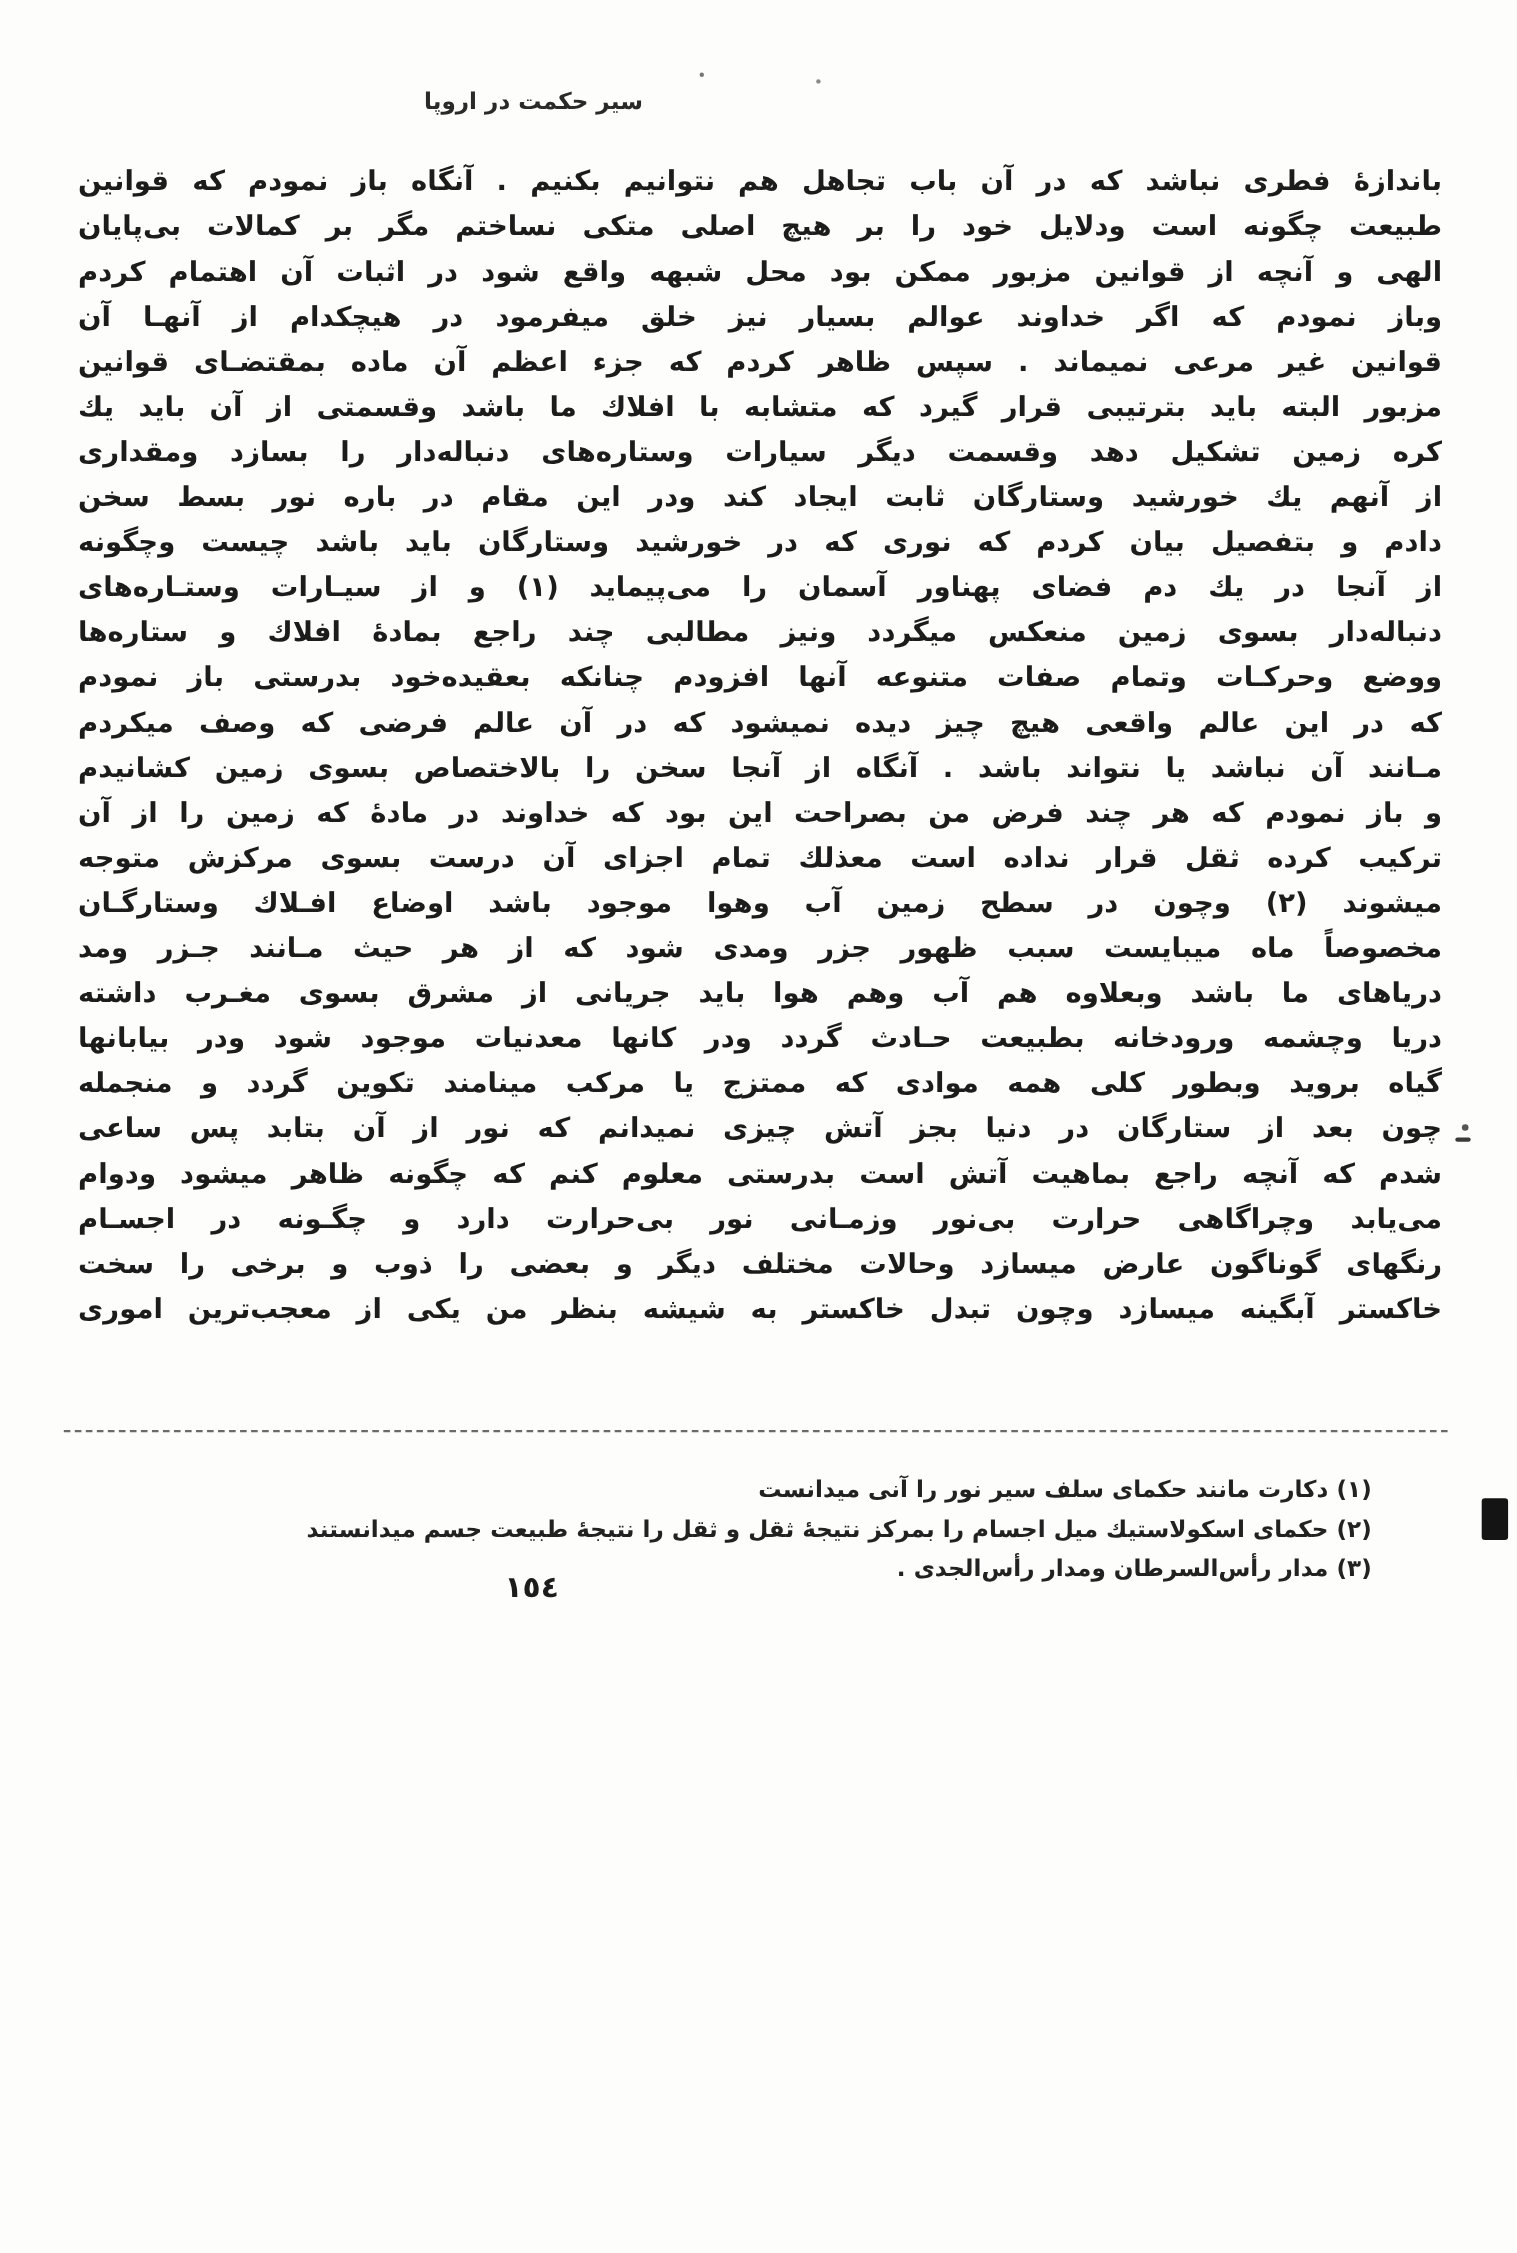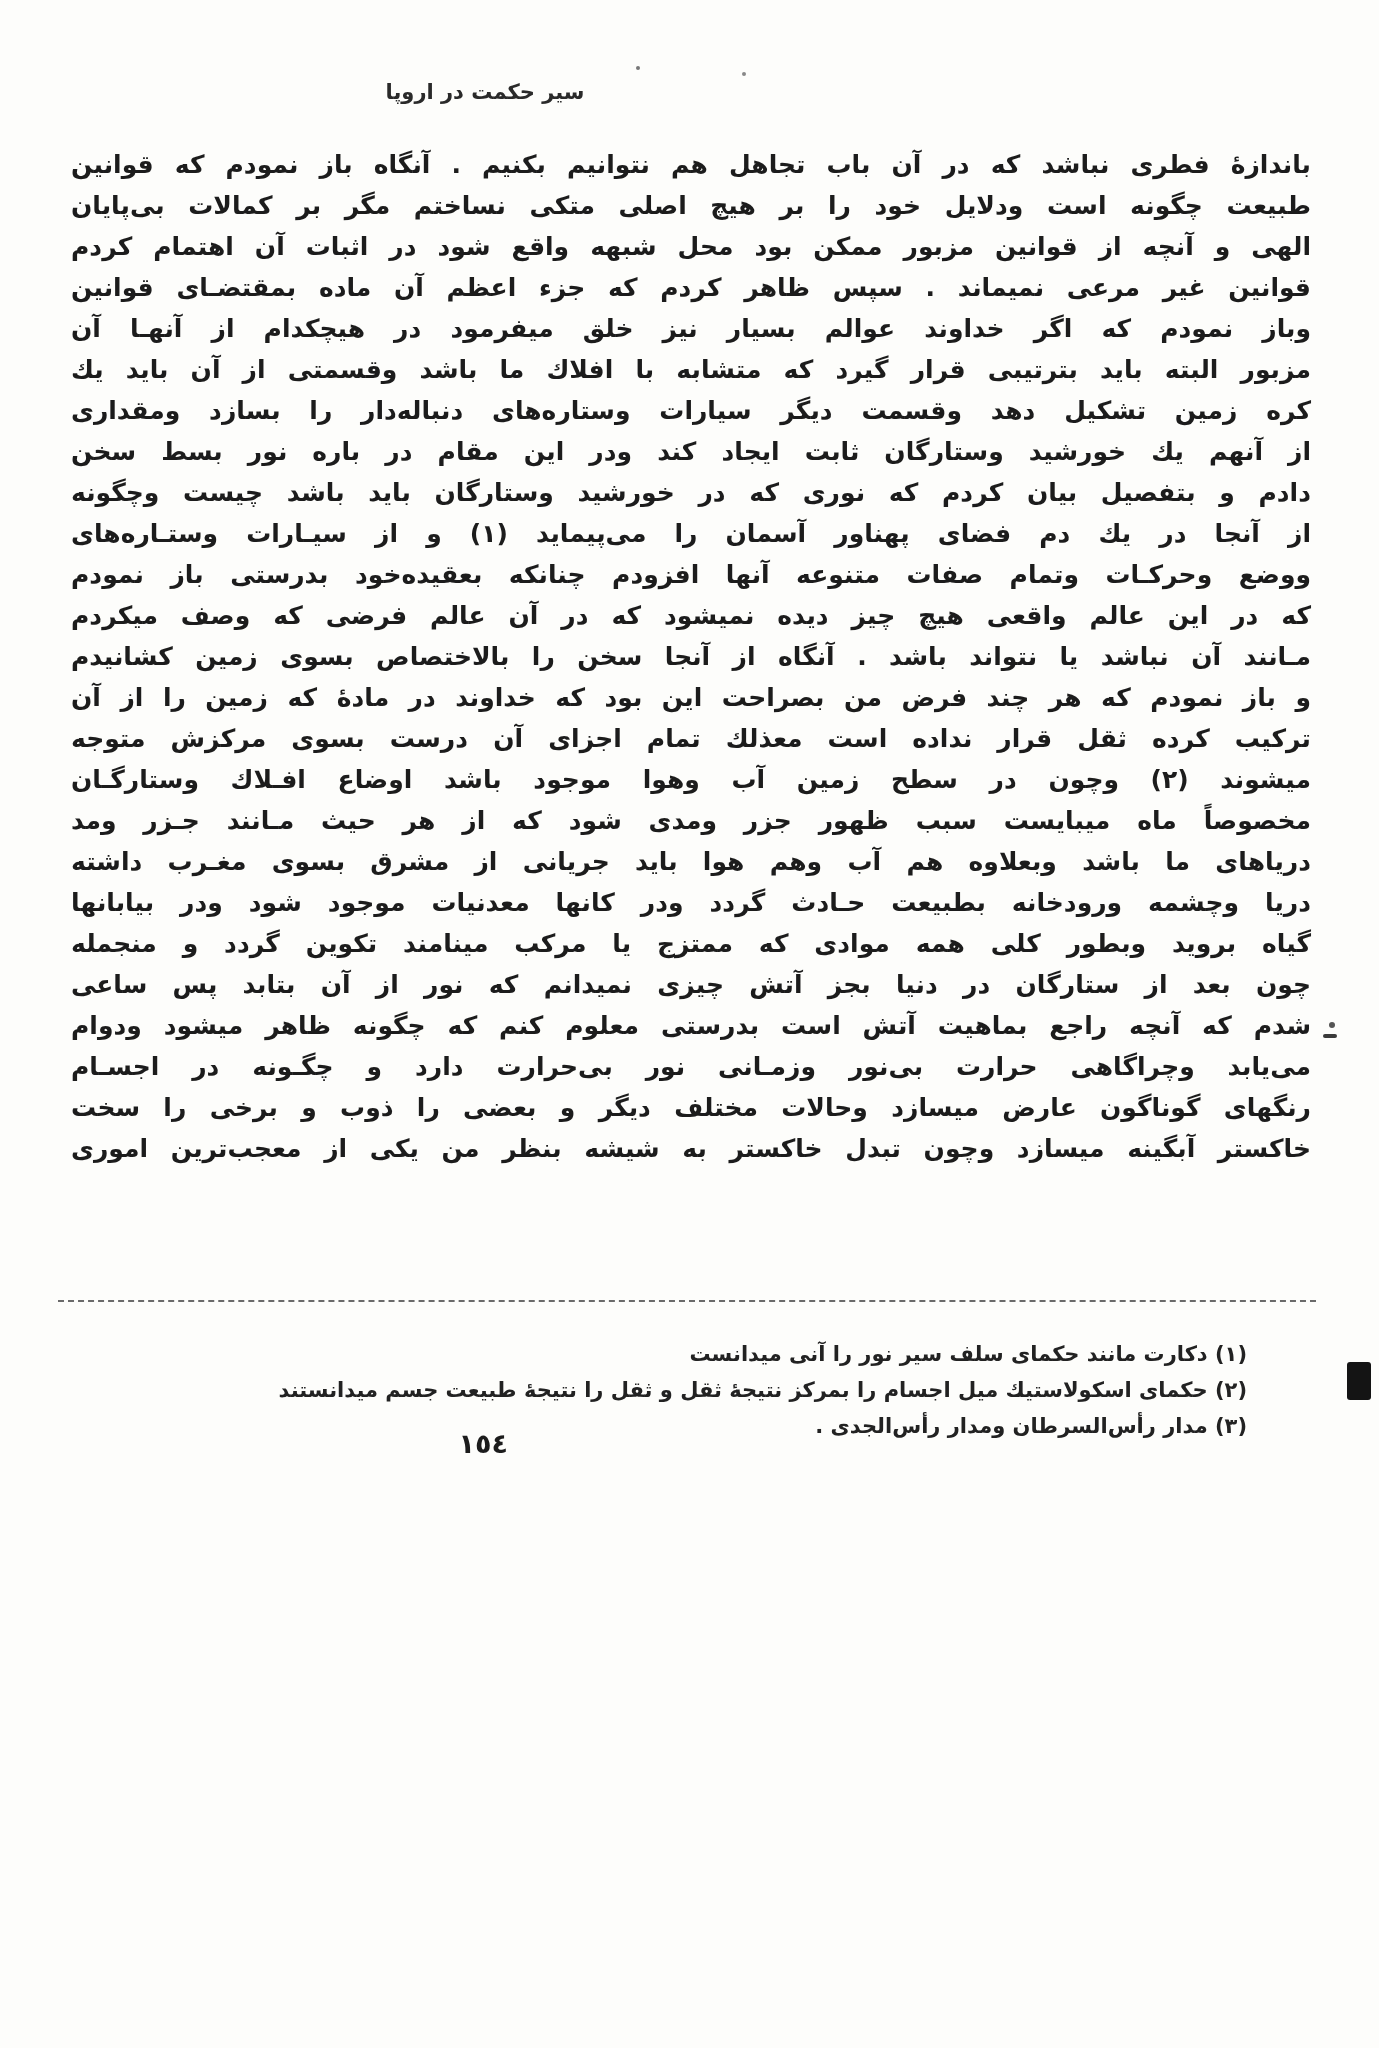--- a/index.html
+++ b/index.html
@@ -124,27 +124,28 @@
 <body>
 
 <div class="page">
 
   <div class="header-title">سیر حکمت در اروپا</div>
 
   <div class="body-text">
       <div class="body-line">باندازهٔ فطری نباشد که در آن باب تجاهل هم نتوانیم بکنیم . آنگاه باز نمودم که قوانین</div>
       <div class="body-line">طبیعت چگونه است ودلایل خود را بر هیچ اصلی متکی نساختم مگر بر کمالات بی‌پایان</div>
       <div class="body-line">الهی و آنچه از قوانین مزبور ممکن بود محل شبهه واقع شود در اثبات آن اهتمام کردم</div>
+      <div class="body-line">وباز نمودم که اگر خداوند عوالم بسیار نیز خلق میفرمود در هیچکدام از آنهـا آن</div>
       <div class="body-line">قوانین غیر مرعی نمیماند . سپس ظاهر کردم که جزء اعظم آن ماده بمقتضـای قوانین</div>
-      <div class="body-line">وباز نمودم که اگر خداوند عوالم بسیار نیز خلق میفرمود در هیچکدام از آنهـا آن</div>
       <div class="body-line">مزبور البته باید بترتیبی قرار گیرد که متشابه با افلاك ما باشد وقسمتی از آن باید یك</div>
       <div class="body-line">کره زمین تشکیل دهد وقسمت دیگر سیارات وستاره‌های دنباله‌دار را بسازد ومقداری</div>
       <div class="body-line">از آنهم یك خورشید وستارگان ثابت ایجاد کند ودر این مقام در باره نور بسط سخن</div>
       <div class="body-line">دادم و بتفصیل بیان کردم که نوری که در خورشید وستارگان باید باشد چیست وچگونه</div>
       <div class="body-line">از آنجا در یك دم فضای پهناور آسمان را می‌پیماید (۱) و از سیـارات وستـاره‌های</div>
+      <div class="body-line">دنباله‌دار بسوی زمین منعکس میگردد ونیز مطالبی چند راجع بمادهٔ افلاك و ستاره‌ها</div>
       <div class="body-line">ووضع وحرکـات وتمام صفات متنوعه آنها افزودم چنانکه بعقیده‌خود بدرستی باز نمودم</div>
       <div class="body-line">که در این عالم واقعی هیچ چیز دیده نمیشود که در آن عالم فرضی که وصف میکردم</div>
       <div class="body-line">مـانند آن نباشد یا نتواند باشد . آنگاه از آنجا سخن را بالاختصاص بسوی زمین کشانیدم</div>
       <div class="body-line">و باز نمودم که هر چند فرض من بصراحت این بود که خداوند در مادهٔ که زمین را از آن</div>
       <div class="body-line">ترکیب کرده ثقل قرار نداده است معذلك تمام اجزای آن درست بسوی مرکزش متوجه</div>
       <div class="body-line">میشوند (۲) وچون در سطح زمین آب وهوا موجود باشد اوضاع افـلاك وستارگـان</div>
       <div class="body-line">مخصوصاً ماه میبایست سبب ظهور جزر ومدی شود که از هر حیث مـانند جـزر ومد</div>
       <div class="body-line">دریاهای ما باشد وبعلاوه هم آب وهم هوا باید جریانی از مشرق بسوی مغـرب داشته</div>
       <div class="body-line">دریا وچشمه ورودخانه بطبیعت حـادث گردد ودر کانها معدنیات موجود شود ودر بیابانها</div>
       <div class="body-line">گیاه بروید وبطور کلی همه موادی که ممتزج یا مرکب مینامند تکوین گردد و منجمله</div>

